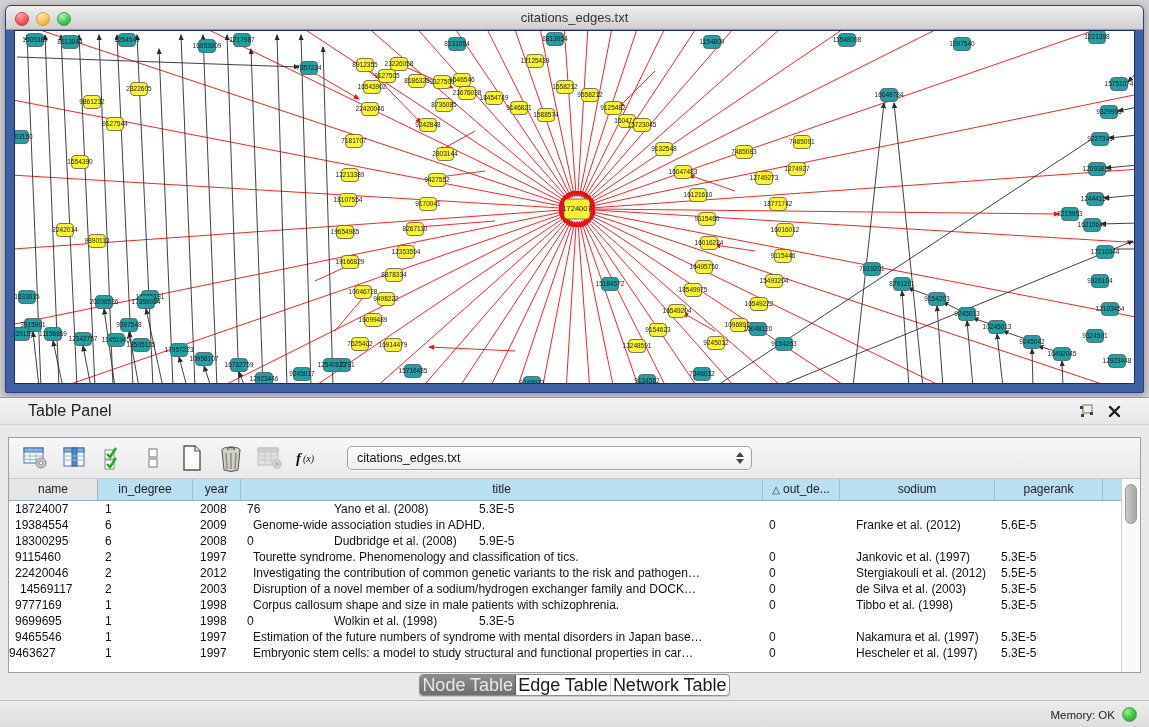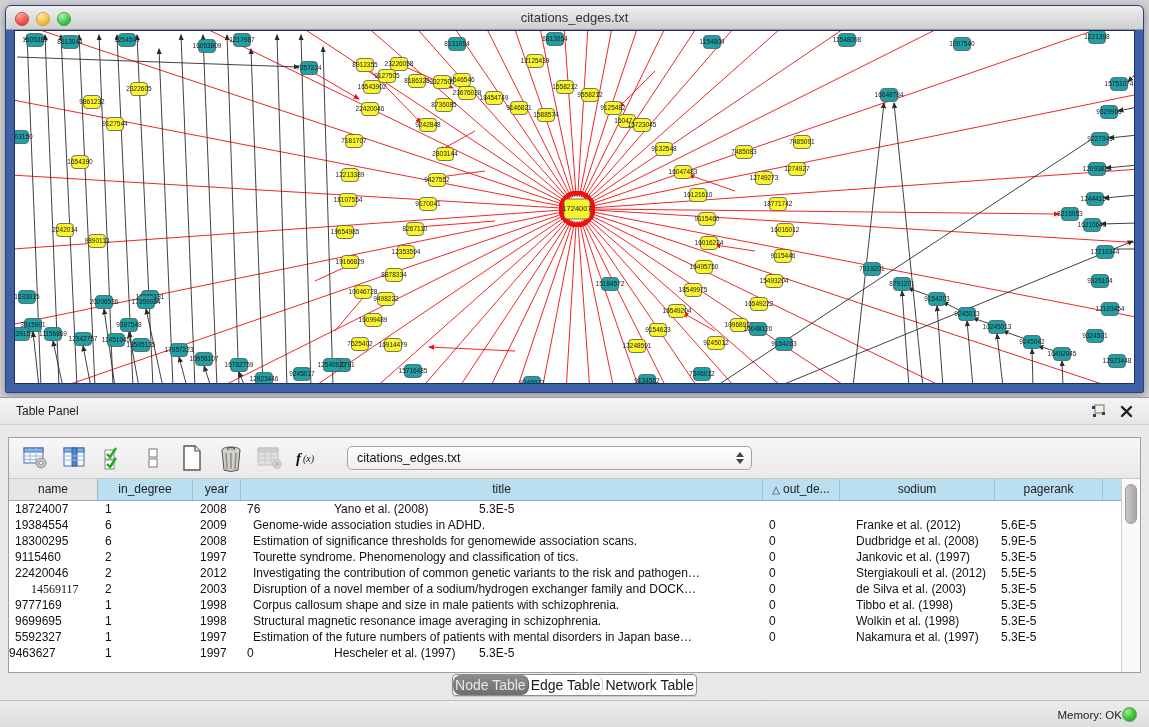--- a/index.html
+++ b/index.html
@@ -23,21 +23,21 @@
     border:1px solid #1b2c63;overflow:hidden;}
   .net-body svg{display:block;}
   .net-edge{fill:none;stroke-width:0.9;}
   .net-node rect{stroke:#555;stroke-width:0.8;}
   .net-node text{font-size:6.5px;fill:#1a1a1a;text-anchor:middle;}
   .hub-node text{font-size:7.5px;}
 
   
   .table-panel{position:absolute;left:0;top:397px;width:1149px;height:330px;
     background:#e9e9e9;border-top:1px solid #9a9a9a;}
-  .panel-header{height:26px;line-height:26px;padding:0 16px;font-size:12px;color:#222;
+  .panel-header{height:26px;line-height:26px;padding:0 28px;font-size:16px;color:#222;
     background:linear-gradient(#f4f4f4,#e6e6e6);border-bottom:1px solid #d2d2d2;
     display:flex;justify-content:space-between;align-items:center;}
   .panel-header-icons{display:flex;gap:14px;align-items:center;}
   .panel-box{position:absolute;left:8px;top:39px;width:1131px;height:234px;
     background:#fff;border:1px solid #9e9e9e;}
   .toolbar{height:40px;background:linear-gradient(#f7f7f7,#e9e9e9);
     border-bottom:1px solid #c8c8c8;display:flex;align-items:center;padding-left:12px;gap:9px;}
   .tbtn{width:30px;height:30px;display:flex;align-items:center;justify-content:center;border-radius:3px;}
   .combo{width:372px;height:22px;border:1px solid #a2a2a2;border-radius:5px;
     background:linear-gradient(#ffffff,#efefef);margin-left:14px;position:relative;
@@ -60,27 +60,27 @@
     overflow:hidden;white-space:nowrap;}
   .vscroll{position:absolute;top:41px;right:0;width:18px;bottom:0;background:#fafafa;
     border-left:1px solid #cfcfcf;}
   .vthumb{position:absolute;left:3px;top:5px;width:10px;height:38px;border-radius:6px;
     background:linear-gradient(90deg,#c9c9c9,#a8a8a8);border:1px solid #9a9a9a;}
 
   .tabs-bar{position:absolute;left:0;right:0;top:276px;height:24px;
     display:flex;justify-content:center;align-items:flex-start;}
   .seg{display:flex;border:1px solid #8e8e8e;border-radius:4px;overflow:hidden;height:20px;
     background:#fff;box-shadow:0 1px 1px rgba(0,0,0,.15);}
-  .seg-item{padding:0 2px;line-height:20px;font-size:14px;color:#1a1a1a;border-right:1px solid #cccccc;border-radius:8px;}
+  .seg-item{padding:0 2px;line-height:20px;font-size:18px;color:#1a1a1a;border-right:1px solid #cccccc;}
   .seg-item:last-child{border-right:none;}
   .seg-item.sel{background:linear-gradient(#8d8d8d,#6e6e6e);color:#e8e8e8;border-right-color:#5f5f5f;}
 
   .status-bar{position:absolute;left:0;right:0;bottom:0;height:27px;
     border-top:1px solid #bdbdbd;background:linear-gradient(#ececec,#dddddd);
-    display:flex;justify-content:flex-end;align-items:center;padding-right:12px;}
+    display:flex;justify-content:flex-end;align-items:center;padding-right:12px;gap:7px;}
   .status-bar .mem{font-size:11.5px;color:#222;}
   .memdot{width:13px;height:13px;border-radius:50%;border:1px solid #6f8f6f;
     background:radial-gradient(circle at 35% 30%,#97ef8d,#39c437 55%,#1f9a20);}
 </style>
 </head>
 <body>
 
 <div class="net-window">
   <div class="titlebar">
     <div class="lights">
@@ -815,21 +815,20 @@
             <div class="td" style="width: 48px; padding-left: 7px;">2009</div>
             <div class="td" style="width: 522px; padding-left: 12px;">Genome-wide association studies in ADHD.</div>
             <div class="td" style="width: 77px; padding-left: 6px;">0</div>
             <div class="td" style="width: 155px; padding-left: 16px;">Franke et al. (2012)</div>
             <div class="td" style="width: 108px; padding-left: 6px;">5.6E-5</div>
           </div>
           <div class="trow">
             <div class="td" style="width: 89px; padding-left: 6px;">18300295</div>
             <div class="td" style="width: 95px; padding-left: 7px;">6</div>
             <div class="td" style="width: 48px; padding-left: 7px;">2008</div>
-            <div class="td" style="width: 522px; padding-left: 12px;">Estimation of significance thresholds for genomewide association scans.</div>
             <div class="td" style="width: 77px; padding-left: 6px;">0</div>
             <div class="td" style="width: 155px; padding-left: 16px;">Dudbridge et al. (2008)</div>
             <div class="td" style="width: 108px; padding-left: 6px;">5.9E-5</div>
           </div>
           <div class="trow">
             <div class="td" style="width: 89px; padding-left: 6px;">9115460</div>
             <div class="td" style="width: 95px; padding-left: 7px;">2</div>
             <div class="td" style="width: 48px; padding-left: 7px;">1997</div>
             <div class="td" style="width: 522px; padding-left: 12px;">Tourette syndrome. Phenomenology and classification of tics.</div>
             <div class="td" style="width: 77px; padding-left: 6px;">0</div>
@@ -839,59 +838,59 @@
           <div class="trow">
             <div class="td" style="width: 89px; padding-left: 6px;">22420046</div>
             <div class="td" style="width: 95px; padding-left: 7px;">2</div>
             <div class="td" style="width: 48px; padding-left: 7px;">2012</div>
             <div class="td" style="width: 522px; padding-left: 12px;">Investigating the contribution of common genetic variants to the risk and pathogen…</div>
             <div class="td" style="width: 77px; padding-left: 6px;">0</div>
             <div class="td" style="width: 155px; padding-left: 16px;">Stergiakouli et al. (2012)</div>
             <div class="td" style="width: 108px; padding-left: 6px;">5.5E-5</div>
           </div>
           <div class="trow">
-            <div class="td" style="width: 89px; padding-left: 22px; font-family: Liberation Serif, serif;">14569117</div>
+            <div class="td" style="width: 89px; padding-left: 11px;">14569117</div>
             <div class="td" style="width: 95px; padding-left: 7px;">2</div>
             <div class="td" style="width: 48px; padding-left: 7px;">2003</div>
             <div class="td" style="width: 522px; padding-left: 12px;">Disruption of a novel member of a sodium/hydrogen exchanger family and DOCK…</div>
             <div class="td" style="width: 77px; padding-left: 6px;">0</div>
             <div class="td" style="width: 155px; padding-left: 16px;">de Silva et al. (2003)</div>
             <div class="td" style="width: 108px; padding-left: 6px;">5.3E-5</div>
           </div>
           <div class="trow">
             <div class="td" style="width: 89px; padding-left: 6px;">9777169</div>
             <div class="td" style="width: 95px; padding-left: 7px;">1</div>
             <div class="td" style="width: 48px; padding-left: 7px;">1998</div>
             <div class="td" style="width: 522px; padding-left: 12px;">Corpus callosum shape and size in male patients with schizophrenia.</div>
             <div class="td" style="width: 77px; padding-left: 6px;">0</div>
             <div class="td" style="width: 155px; padding-left: 16px;">Tibbo et al. (1998)</div>
             <div class="td" style="width: 108px; padding-left: 6px;">5.3E-5</div>
           </div>
           <div class="trow">
             <div class="td" style="width: 89px; padding-left: 6px;">9699695</div>
             <div class="td" style="width: 95px; padding-left: 7px;">1</div>
             <div class="td" style="width: 48px; padding-left: 7px;">1998</div>
-            <div class="td" style="width: 522px; padding-left: 12px;">Structural magnetic resonance image averaging in schizophrenia.</div>
             <div class="td" style="width: 77px; padding-left: 6px;">0</div>
             <div class="td" style="width: 155px; padding-left: 16px;">Wolkin et al. (1998)</div>
             <div class="td" style="width: 108px; padding-left: 6px;">5.3E-5</div>
           </div>
           <div class="trow">
-            <div class="td" style="width: 89px; padding-left: 6px;">5592327</div>
+            <div class="td" style="width: 89px; padding-left: 6px;">9465546</div>
             <div class="td" style="width: 95px; padding-left: 7px;">1</div>
             <div class="td" style="width: 48px; padding-left: 7px;">1997</div>
-            <div class="td" style="width: 522px; padding-left: 12px;">Estimation of the future numbers of patients with mental disorders in Japan base…</div>
+            <div class="td" style="width: 522px; padding-left: 12px;">Estimation of the future numbers of syndrome with mental disorders in Japan base…</div>
             <div class="td" style="width: 77px; padding-left: 6px;">0</div>
             <div class="td" style="width: 155px; padding-left: 16px;">Nakamura et al. (1997)</div>
             <div class="td" style="width: 108px; padding-left: 6px;">5.3E-5</div>
           </div>
           <div class="trow">
             <div class="td" style="width: 89px; padding-left: 0;">9463627</div>
             <div class="td" style="width: 95px; padding-left: 7px;">1</div>
             <div class="td" style="width: 48px; padding-left: 7px;">1997</div>
+            <div class="td" style="width: 522px; padding-left: 12px;">Embryonic stem cells: a model to study structural and functional properties in car…</div>
             <div class="td" style="width: 77px; padding-left: 6px;">0</div>
             <div class="td" style="width: 155px; padding-left: 16px;">Hescheler et al. (1997)</div>
             <div class="td" style="width: 108px; padding-left: 6px;">5.3E-5</div>
           </div>
         </div>
     </div>
     <div class="vscroll">
       <div class="vthumb"></div>
     </div>
   </div>

